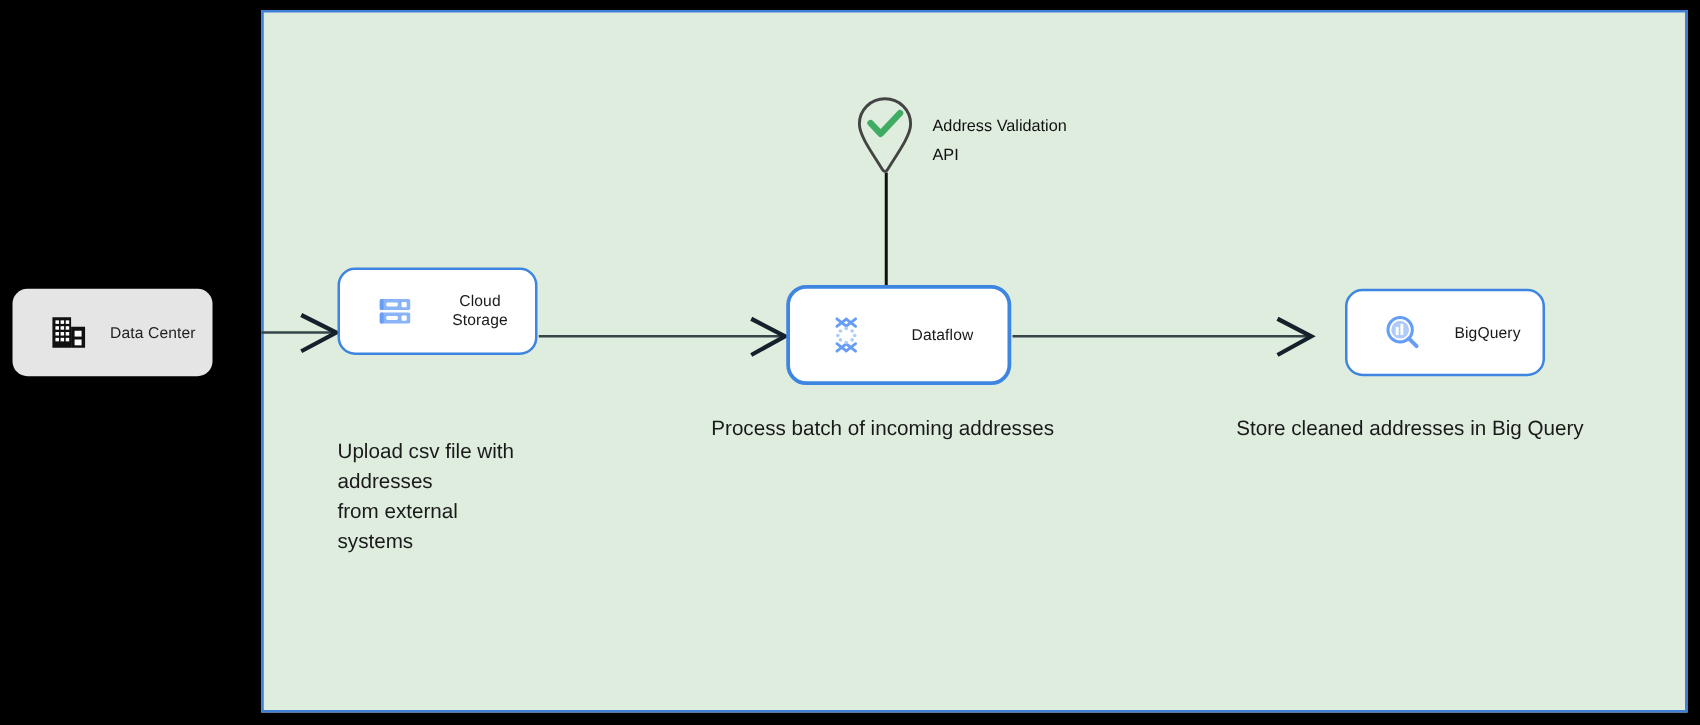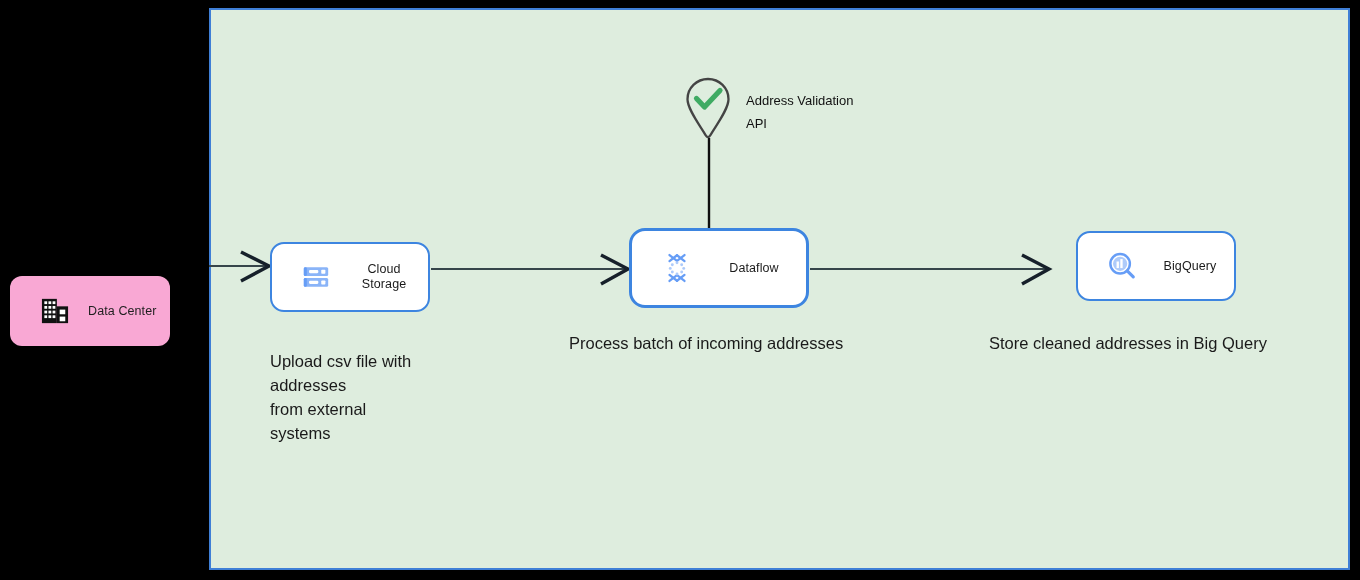--- a/index.html
+++ b/index.html
@@ -62,37 +62,36 @@
     letter-spacing: 0.1px;
     padding-right: 6px;
   }
 
   
   #node-datacenter {
     left: 10px;
     top: 231px;
     width: 160px;
     height: 70px;
-    background: #f9a8d4;
+    background: #e5e5e5;
     border: none;
     border-radius: 12px;
-    margin-top: 45px;
   }
   #node-datacenter .node-icon { width: 58px; padding-left: 16px; }
   #node-datacenter .node-label {
     font-size: 12.5px;
     color: #1f1f1f;
     text-align: left;
     padding-left: 4px;
   }
 
   
   #node-cloudstorage {
     left: 270px;
-    top: 242px;
+    top: 214px;
     width: 160px;
     height: 70px;
   }
   #node-cloudstorage .node-icon { width: 60px; padding-left: 14px; }
 
   
   #node-dataflow {
     left: 629px;
     top: 228px;
     width: 180px;

